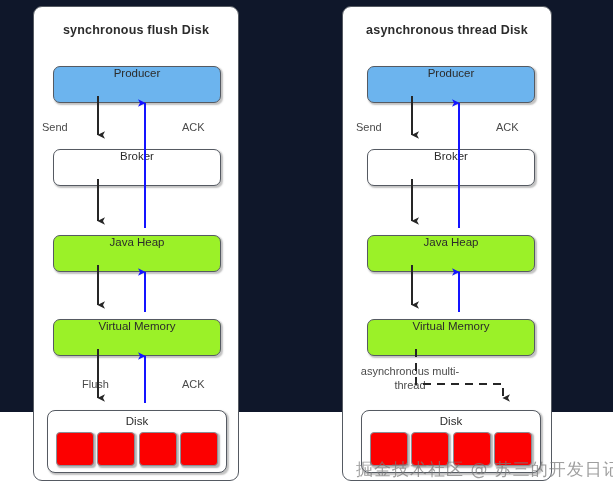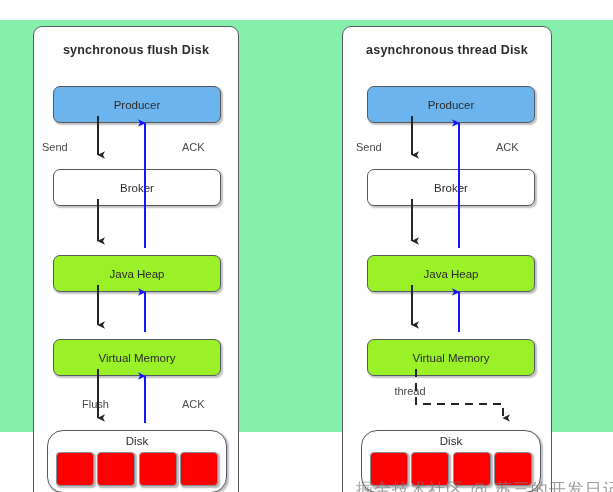--- a/index.html
+++ b/index.html
@@ -11,22 +11,21 @@
     width: 613px;
     height: 492px;
     font-family: "Liberation Sans", "DejaVu Sans", sans-serif;
     overflow: hidden;
     position: relative;
   }
   #stage {
     position: relative;
     width: 613px;
     height: 412px;
-    background: #86efac;
-    margin-top: 20px;
+    background: #0f172a;
   }
 
   
   .panel {
     position: absolute;
     border: 1.5px solid #555a62;
     border-radius: 9px;
     background: #ffffff;
     box-sizing: border-box;
   }
@@ -45,37 +44,37 @@
     letter-spacing: .2px;
   }
 
   
   .node {
     position: absolute;
     box-sizing: border-box;
     border: 1.5px solid #555a62;
     border-radius: 7px;
     display: flex;
-    align-items: center;
+    align-items: flex-start;
     justify-content: center;
     font-size: 11.5px;
     color: #2b2b2b;
     box-shadow: 1.5px 1.5px 1.5px rgba(120,120,120,.45);
   }
   .node.producer { background: #6cb4ee; }
   .node.broker   { background: #ffffff; }
   .node.heap,
   .node.vmem     { background: #9bf128; }
 
   
   .disk-box {
     position: absolute;
     box-sizing: border-box;
     border: 1.5px solid #555a62;
-    border-radius: 16px;
+    border-radius: 8px;
     background: #ffffff;
     box-shadow: 1.5px 1.5px 1.5px rgba(120,120,120,.45);
   }
   .disk-label {
     position: absolute;
     left: 0; right: 0; top: 4px;
     text-align: center;
     font-size: 11.5px;
     color: #2b2b2b;
   }
@@ -196,20 +195,21 @@
         <div class="disk-block"></div>
         <div class="disk-block"></div>
         <div class="disk-block"></div>
       </div>
     </div>
 
     <div class="edge-label" style="left:13px; top:114px;">Send</div>
     <div class="edge-label" style="left:153px; top:114px;">ACK</div>
 
     <div class="note-label" style="left:4px; top:357px; width:126px;">
+      <div>asynchronous multi-</div>
       <div>thread</div>
     </div>
   </div>
 
   <svg class="arrows" viewBox="0 0 613 492" xmlns="http://www.w3.org/2000/svg">
     <defs>
       <marker id="ah-dark" markerWidth="9" markerHeight="9" refX="4.2" refY="7.6" orient="auto" markerUnits="userSpaceOnUse">
         <path d="M0.4,0.6 L4.2,8.2 L8.0,0.6 L4.2,2.6 Z" fill="#262626"></path>
       </marker>
       <marker id="ah-blue" markerWidth="9" markerHeight="9" refX="4.2" refY="7.6" orient="auto-start-reverse" markerUnits="userSpaceOnUse">

